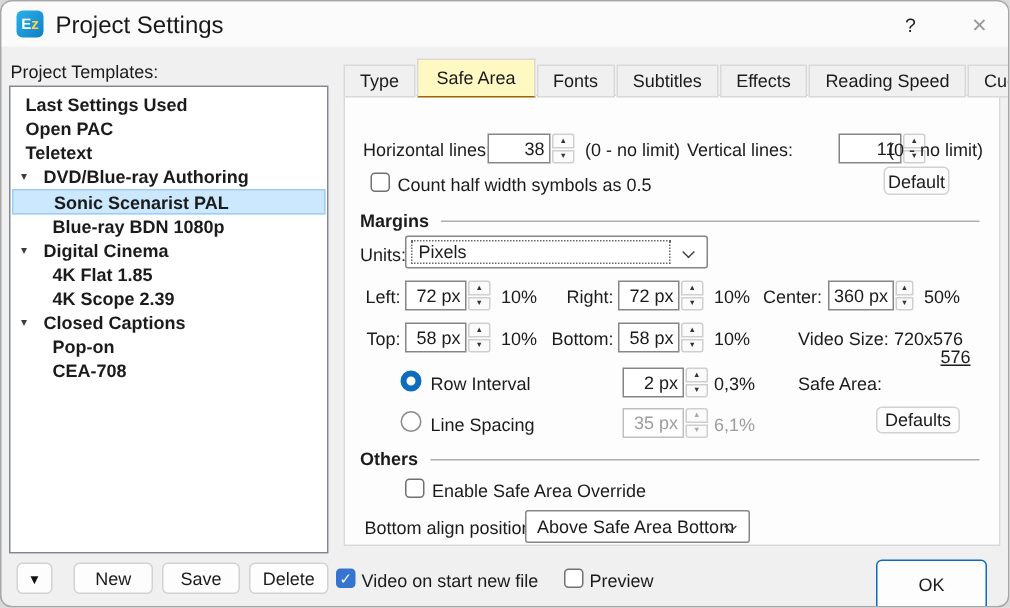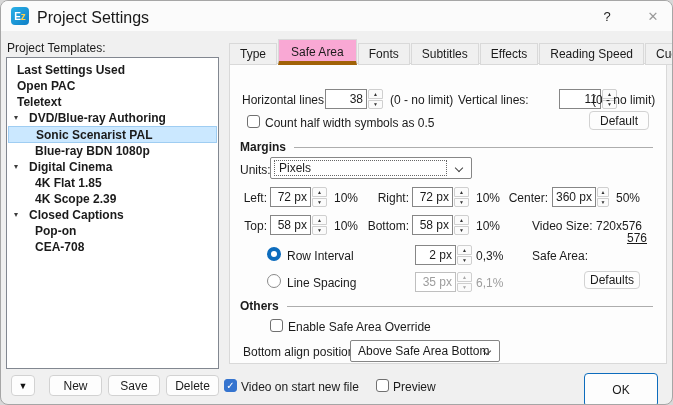--- a/index.html
+++ b/index.html
@@ -23,21 +23,21 @@
            border:1px solid #828790;padding-top:4px;overflow:hidden;}
   .li{height:16px;line-height:16px;padding-left:10px;white-space:nowrap;display:flex;align-items:center;font-weight:bold;}
   .li.child{padding-left:28px;}
   .li.group{font-weight:bold;padding-left:0;}
   .li .caret{display:inline-block;width:22px;padding-left:7px;font-size:8px;color:#3c3c3c;font-weight:normal;}
   .li.sel{background:#cbe8ff;border:1px solid #9fcdf2;margin:0 1px;padding-left:27px;height:17px;}
   
   .tabstrip{position:absolute;left:228px;top:38px;height:26px;display:flex;align-items:flex-end;z-index:3;}
   .tab{height:22px;line-height:21px;padding:0 10px;background:#f0f0f0;border:1px solid #d9d9d9;
        margin-right:1px;white-space:nowrap;}
-  .tab.active{height:26px;line-height:24px;background:#f9a8d4;border-bottom:4px solid #a16207;padding:0 12px;}
+  .tab.active{height:26px;line-height:24px;background:#fef9c3;border-bottom:1px solid #a16207;padding:0 12px;}
   .page{position:absolute;left:228px;top:62px;width:438px;height:301px;background:#fdfdfd;
         border:1px solid #d9d9d9;z-index:1;}
   
   .ghead{position:absolute;left:10px;right:13px;display:flex;align-items:center;font-weight:bold;}
   .ghead .rule{flex:1;height:1px;background:#adadad;margin-left:8px;}
   .plbl{position:absolute;white-space:nowrap;line-height:14px;}
   .gray{color:#9d9d9d;}
   .r{text-align:right;}
   
   .spin{position:absolute;height:20px;display:flex;}
@@ -135,21 +135,21 @@
       <span class="val">11</span>
       <span class="ud">
           <span>▲</span>
           <span>▼</span>
         </span>
     </div>
     <div class="plbl" style="left:362px;top:29px;">(0 - no limit)</div>
 
     <div class="cb" style="left:17px;top:51px;"></div>
     <div class="plbl" style="left:35px;top:52px;">Count half width symbols as 0.5</div>
-    <div class="btn" style="left:359px;top:47px;width:60px;height:19px;">Default</div>
+    <div class="btn" style="left:359px;top:47px;width:44px;height:19px;">Default</div>
 
     <div class="ghead" style="top:76px;">
       <span>Margins</span>
         <span class="rule"></span>
     </div>
     <div class="plbl" style="left:10px;top:99px;">Units:</div>
     <div class="combo focus" style="left:40px;top:93px;width:202px;">
       <span class="ctext">Pixels</span>
       <span class="chev"></span>
     </div>

